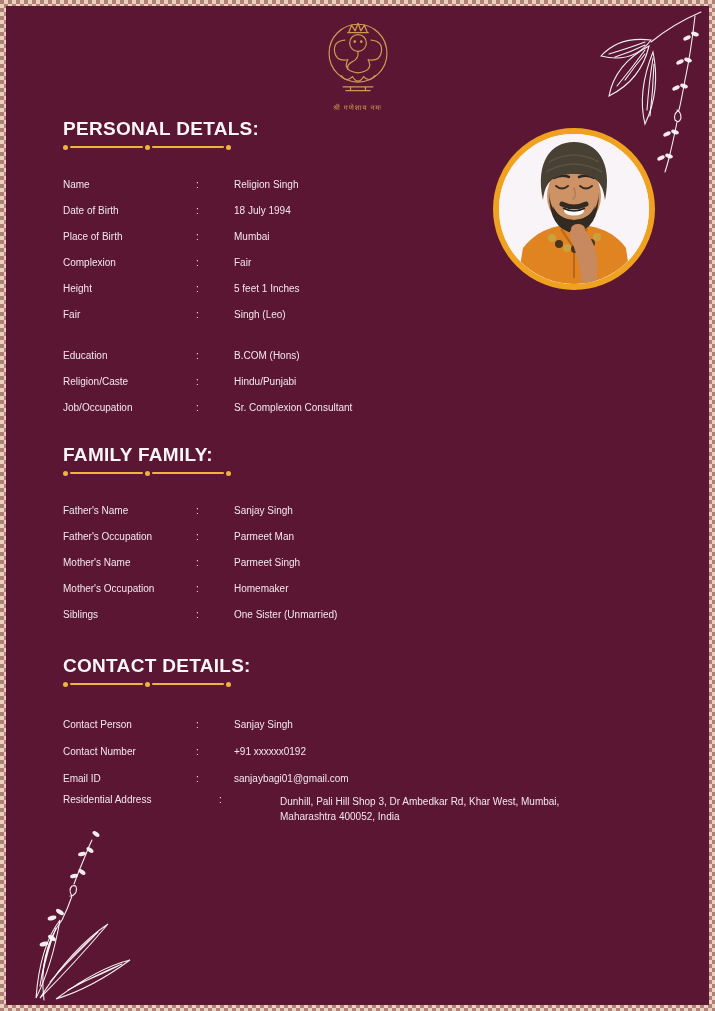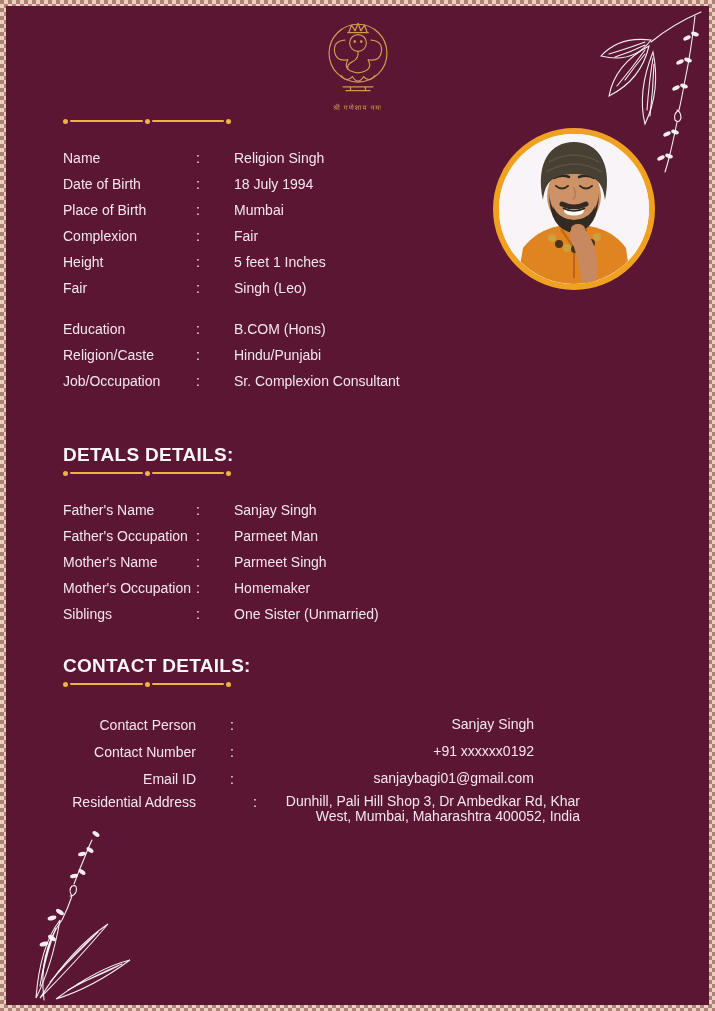--- a/index.html
+++ b/index.html
@@ -49,25 +49,25 @@
   .sec-family{top:438px;}
   .sec-contact{top:649px;}
   h2{
     margin:0 0 4px 0;font-size:19px;line-height:22px;font-weight:700;
     color:var(--heading);letter-spacing:.3px;
   }
   .rule{display:flex;align-items:center;width:168px;height:6px;}
   .rule .dot{width:5px;height:5px;border-radius:50%;background:var(--gold);flex:0 0 auto;}
   .rule .seg{flex:1;height:2.5px;background:var(--gold);border-radius:2px;margin:0 2px;}
   .rows{margin-top:21px;}
-  .sec-contact .rows{margin-top:24px;text-align:right;}
+  .sec-contact .rows{margin-top:24px;}
   .row{
     display:grid;grid-template-columns:133px 38px auto;
     min-height:26px;align-items:center;
-    font-size:14px;color:var(--text);
+    font-size:10px;color:var(--text);
   }
   .sec-contact .row{min-height:27px;}
   .row.gap{margin-top:15px;}
   .row .val{max-width:300px;line-height:15px;}
   .row.multiline{align-items:start;padding-top:2px;gap:23px;}
 </style>
 </head>
 <body>
 
 <div class="frame">
@@ -177,20 +177,21 @@
         <circle cx="92" cy="109" r="4" fill="#4a331c"></circle>
         <circle cx="98" cy="103" r="4" fill="#c9a23e"></circle>
       </g>
 
       <path d="M97,150 Q102,120 90,102 Q86,94 78,92 Q68,96 71,104 Q80,122 83,150 Z" fill="#c9895e"></path>
       <ellipse cx="79" cy="95" rx="7" ry="5" fill="#c9895e"></ellipse>
     </svg>
   </div>
 
   <section class="section sec-personal">
+    <h2>PERSONAL DETALS:</h2>
     <div class="rule">
       <span class="dot"></span>
       <span class="seg"></span>
       <span class="dot"></span>
       <span class="seg"></span>
       <span class="dot"></span>
     </div>
     <div class="rows">
       <div class="row">
         <span class="lbl">Name</span>
@@ -234,21 +235,21 @@
       </div>
       <div class="row">
         <span class="lbl">Job/Occupation</span>
         <span class="col">:</span>
         <span class="val">Sr. Complexion Consultant</span>
       </div>
     </div>
   </section>
 
   <section class="section sec-family">
-    <h2>DETALS DETAILS:</h2>
+    <h2>FAMILY FAMILY:</h2>
     <div class="rule">
       <span class="dot"></span>
       <span class="seg"></span>
       <span class="dot"></span>
       <span class="seg"></span>
       <span class="dot"></span>
     </div>
     <div class="rows">
       <div class="row">
         <span class="lbl">Father's Name</span>

